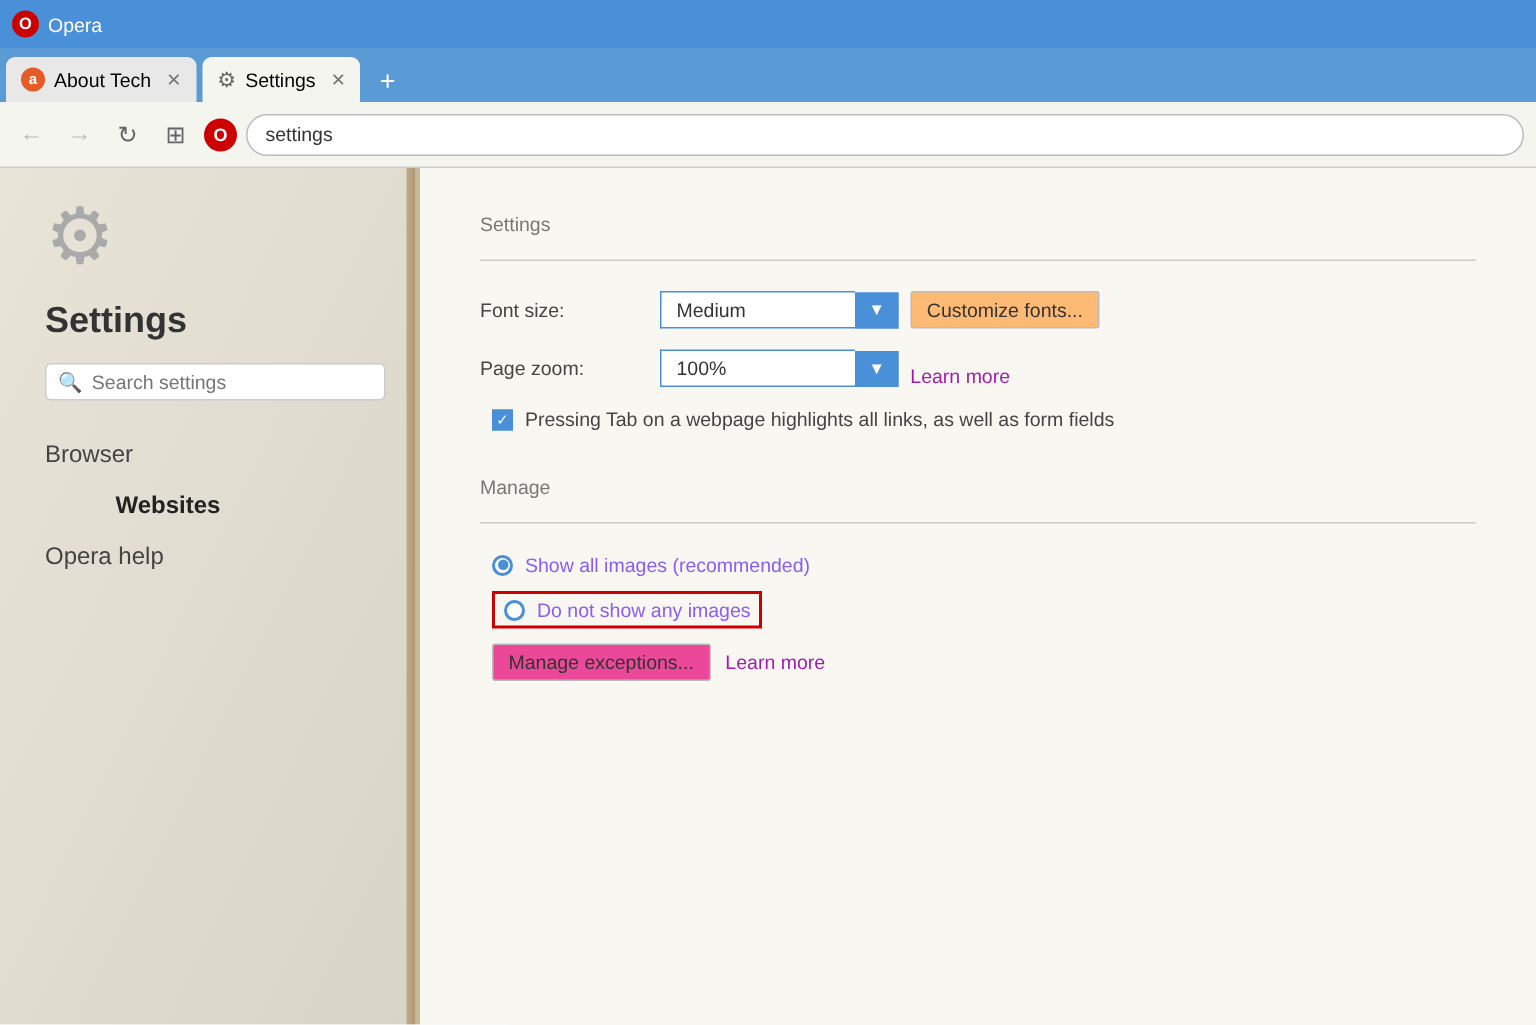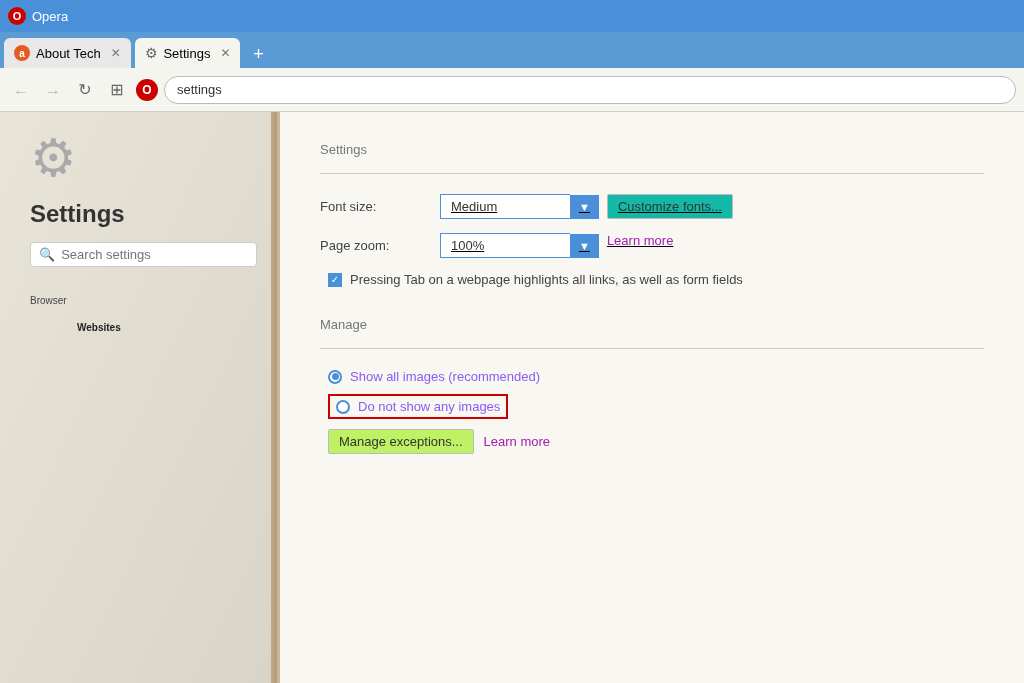--- a/index.html
+++ b/index.html
@@ -149,21 +149,21 @@
       padding: 4px 8px;
       gap: 6px;
       margin-bottom: 20px;
     }
     .search-icon { color: #2196F3; font-size: 13px; }
     .search-input {
       border: none; outline: none; font-size: 13px; color: #555; width: 100%;
     }
     .sidebar-nav-item {
       padding: 8px 0;
-      font-size: 10px;
+      font-size: 16px;
       color: #444;
       cursor: pointer;
     }
     .sidebar-nav-item.active {
       font-weight: bold;
       color: #222;
       margin-left: 47px;
     }
     .sidebar-border {
       position: absolute;
@@ -200,23 +200,22 @@
       align-items: center;
       margin-bottom: 14px;
     }
     .setting-label {
       width: 120px;
       font-size: 13px;
       color: #444;
     }
     .setting-control {
       display: flex;
-      align-items: flex-start;
+      align-items: flex-end;
       gap: 8px;
-      text-decoration: underline;
     }
     .select-wrapper {
       position: relative;
       display: inline-flex;
       align-items: center;
     }
     .setting-select {
       appearance: none;
       background: white;
       border: 1px solid #4a90d9;
@@ -232,21 +231,21 @@
       background: #4a90d9;
       color: white;
       padding: 5px 8px;
       font-size: 11px;
       border: 1px solid #4a90d9;
       cursor: pointer;
       height: 100%;
       display: flex; align-items: center;
     }
     .customize-btn {
-      background: #14b8a6;
+      background: #fdba74;
       border: 1px solid #bbb;
       padding: 4px 10px;
       font-size: 13px;
       cursor: pointer;
       color: #333;
       border-radius: 2px;
     }
     .learn-more-link {
       color: #a21caf;
       text-decoration: none;
@@ -301,21 +300,21 @@
     
     .highlight-red {
       border: 2px solid #cc0000;
       padding: 3px 6px;
       display: inline-flex;
       align-items: center;
       gap: 8px;
     }
 
     .manage-btn {
-      background: #bef264;
+      background: #ec4899;
       border: 1px solid #bbb;
       padding: 4px 10px;
       font-size: 13px;
       cursor: pointer;
       color: #333;
       border-radius: 2px;
     }
     .manage-row {
       display: flex;
       align-items: center;
@@ -359,20 +358,21 @@
 
   <div class="sidebar">
     <div class="sidebar-gear">⚙</div>
     <div class="sidebar-title">Settings</div>
     <div class="search-box">
       <span class="search-icon">🔍</span>
       <input class="search-input" type="text" placeholder="Search settings" style="">
     </div>
     <div class="sidebar-nav-item">Browser</div>
     <div class="sidebar-nav-item active">Websites</div>
+    <div class="sidebar-nav-item">Opera help</div>
     <div class="sidebar-border"></div>
   </div>
 
   <div class="content">
 
     <div class="display-section">
       <div class="section-title">Settings</div>
       <hr class="section-divider">
 
       <div class="setting-row">

